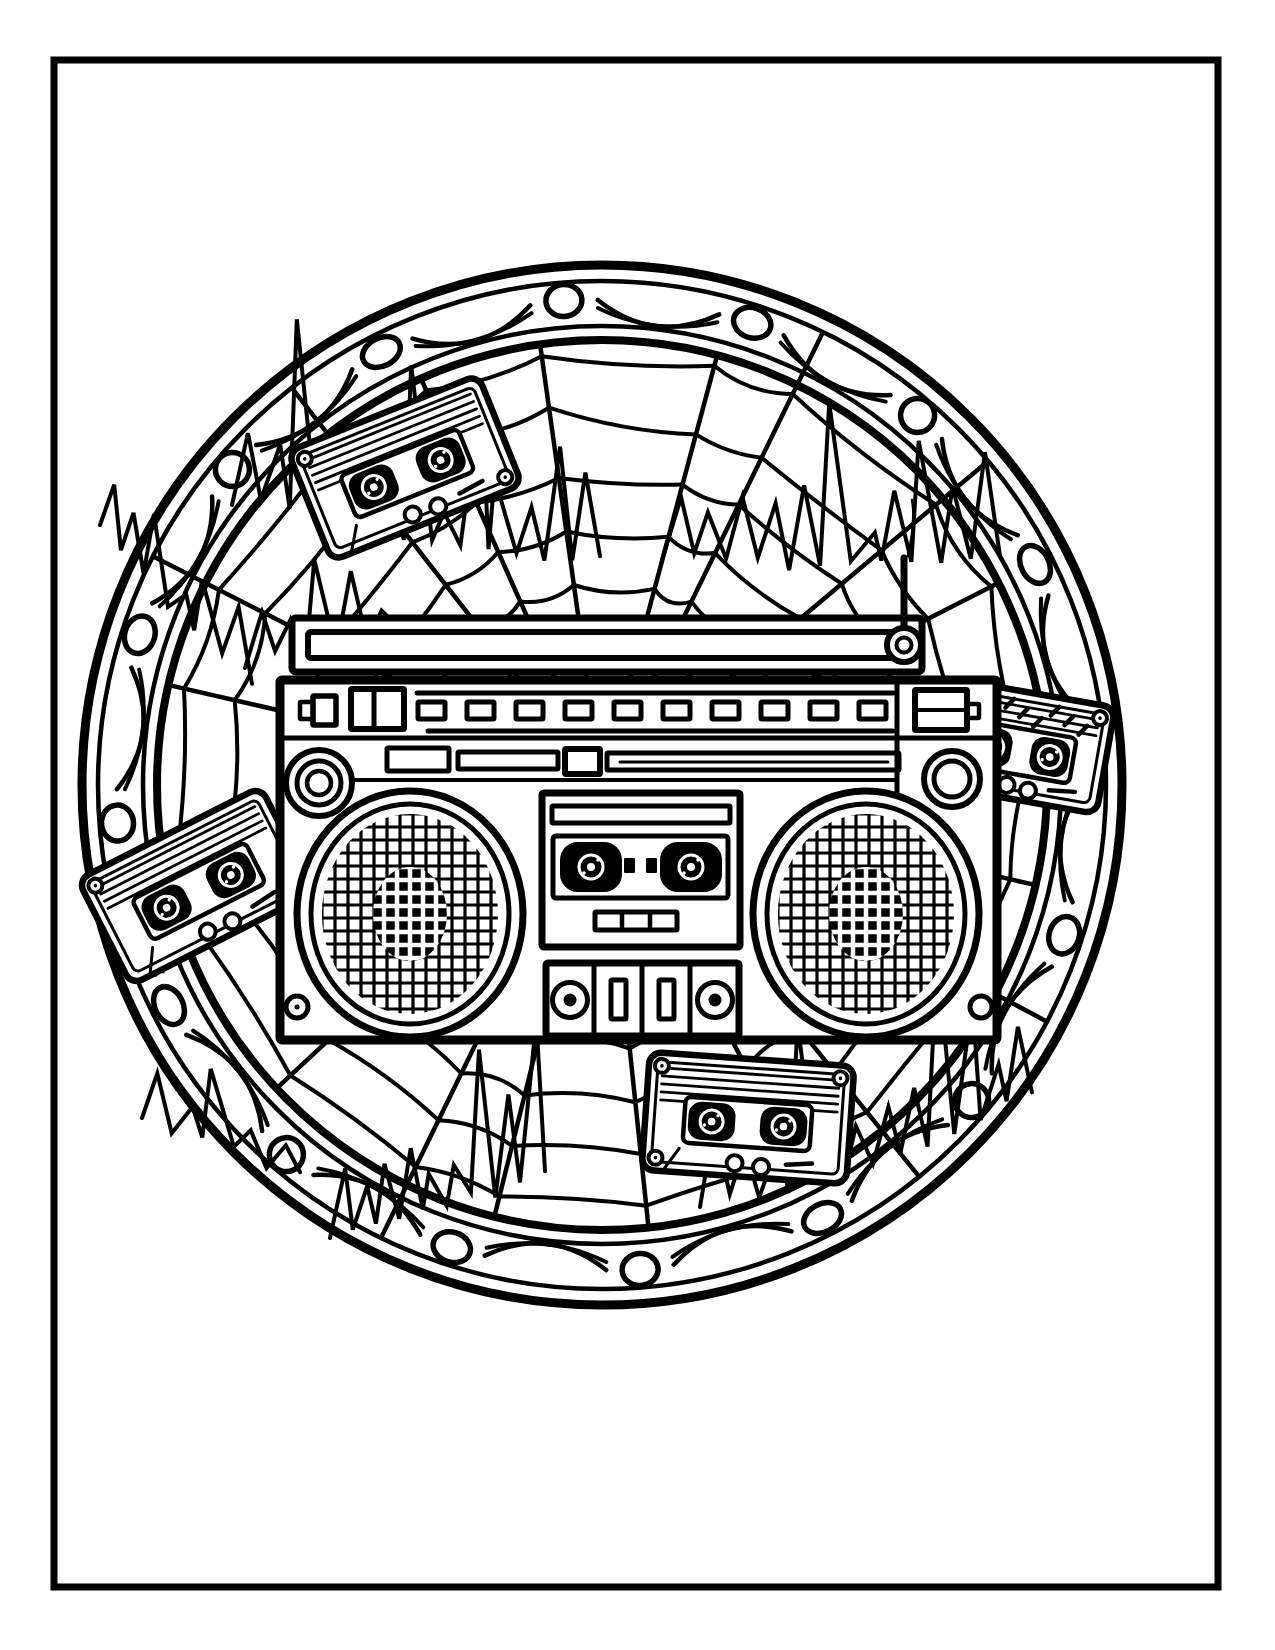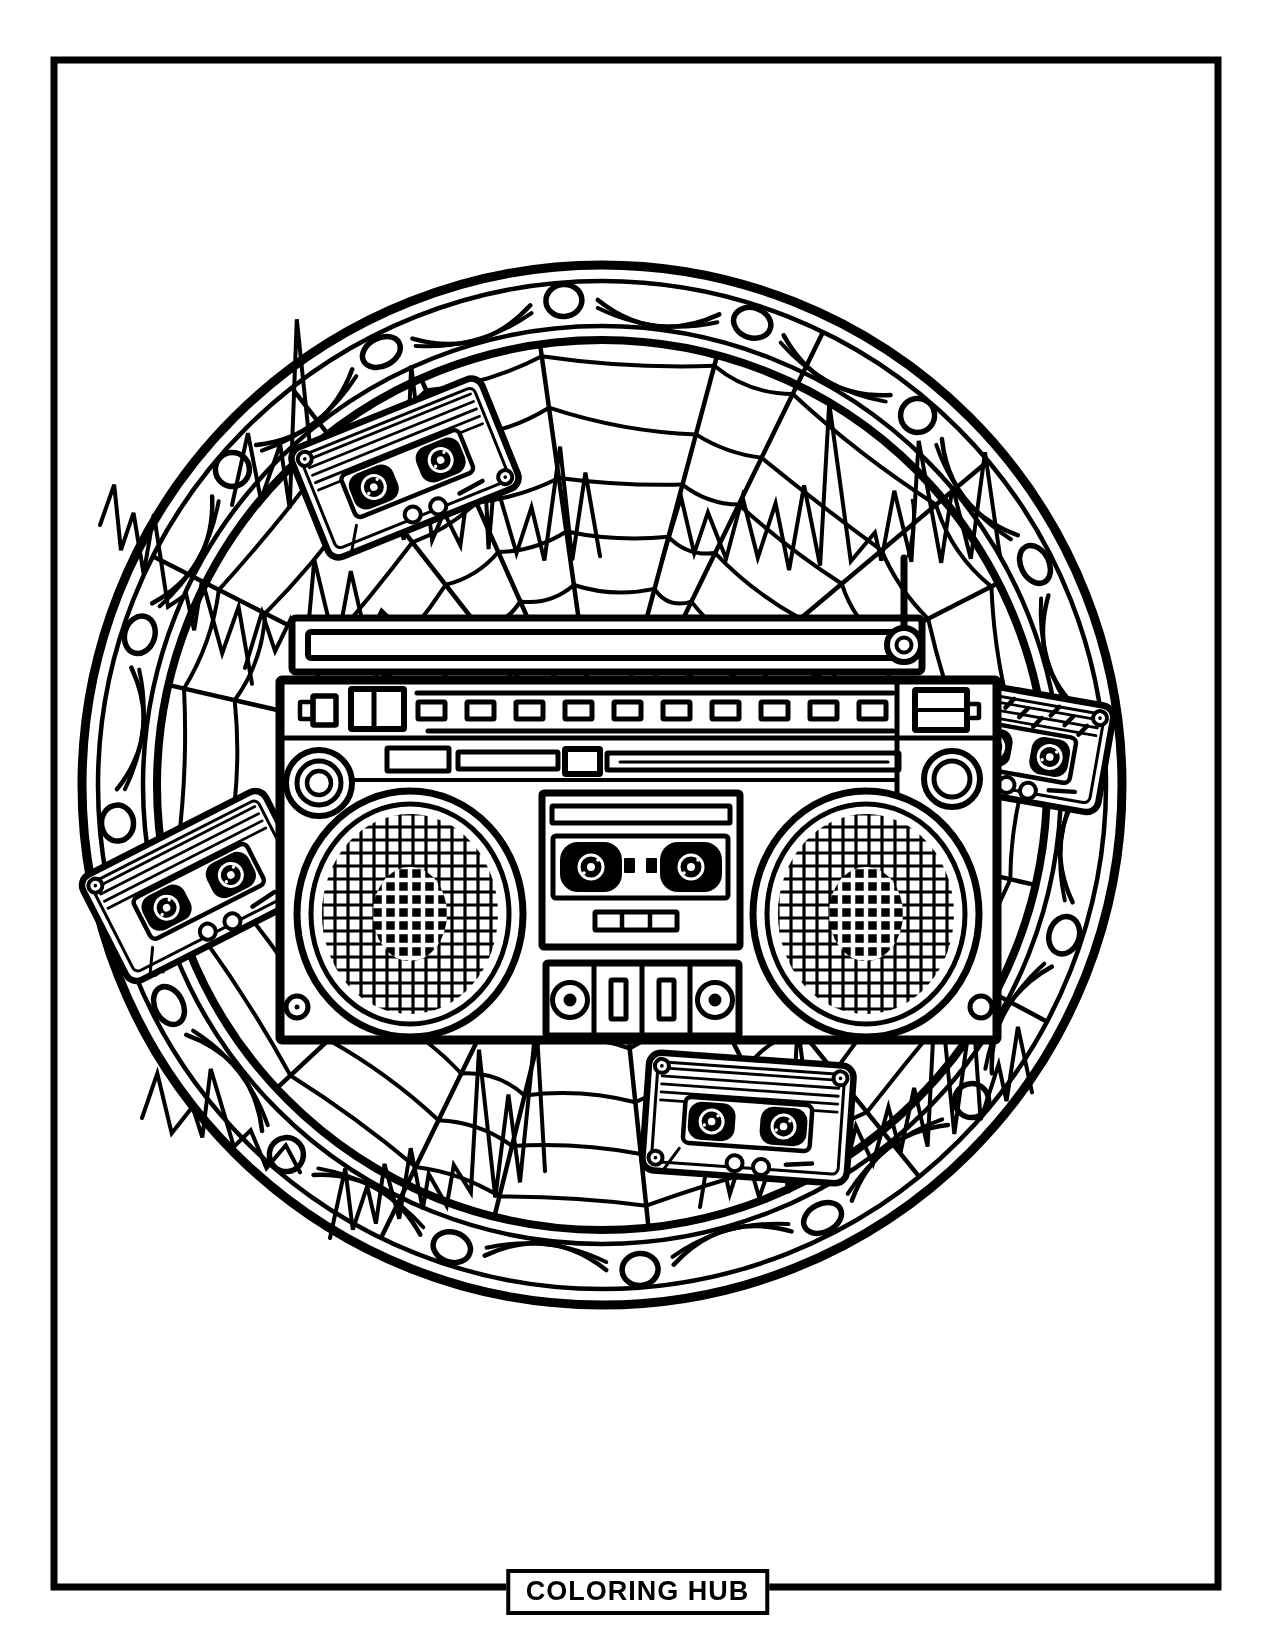--- a/index.html
+++ b/index.html
@@ -547,14 +547,13 @@
           <circle cx="-89.5" cy="46" r="7" stroke-width="4" fill="#fff"></circle>
           <circle cx="-89.5" cy="46" r="1.8" fill="#000000" stroke="none"></circle>
           <circle cx="-10.25" cy="46" r="8" stroke-width="4" fill="#fff"></circle>
           <circle cx="16.4" cy="48" r="8" stroke-width="4" fill="#fff"></circle>
           <line x1="41" y1="44" x2="67" y2="41" stroke-width="4.5"></line>
           <line x1="-80.5" y1="57" x2="-66.5" y2="35" stroke-width="3"></line>
         </g>
       </g>
   </svg>
 
-  <div id="footer-label">COLORING HUB</div>
 </div>
 
 </body></html>

